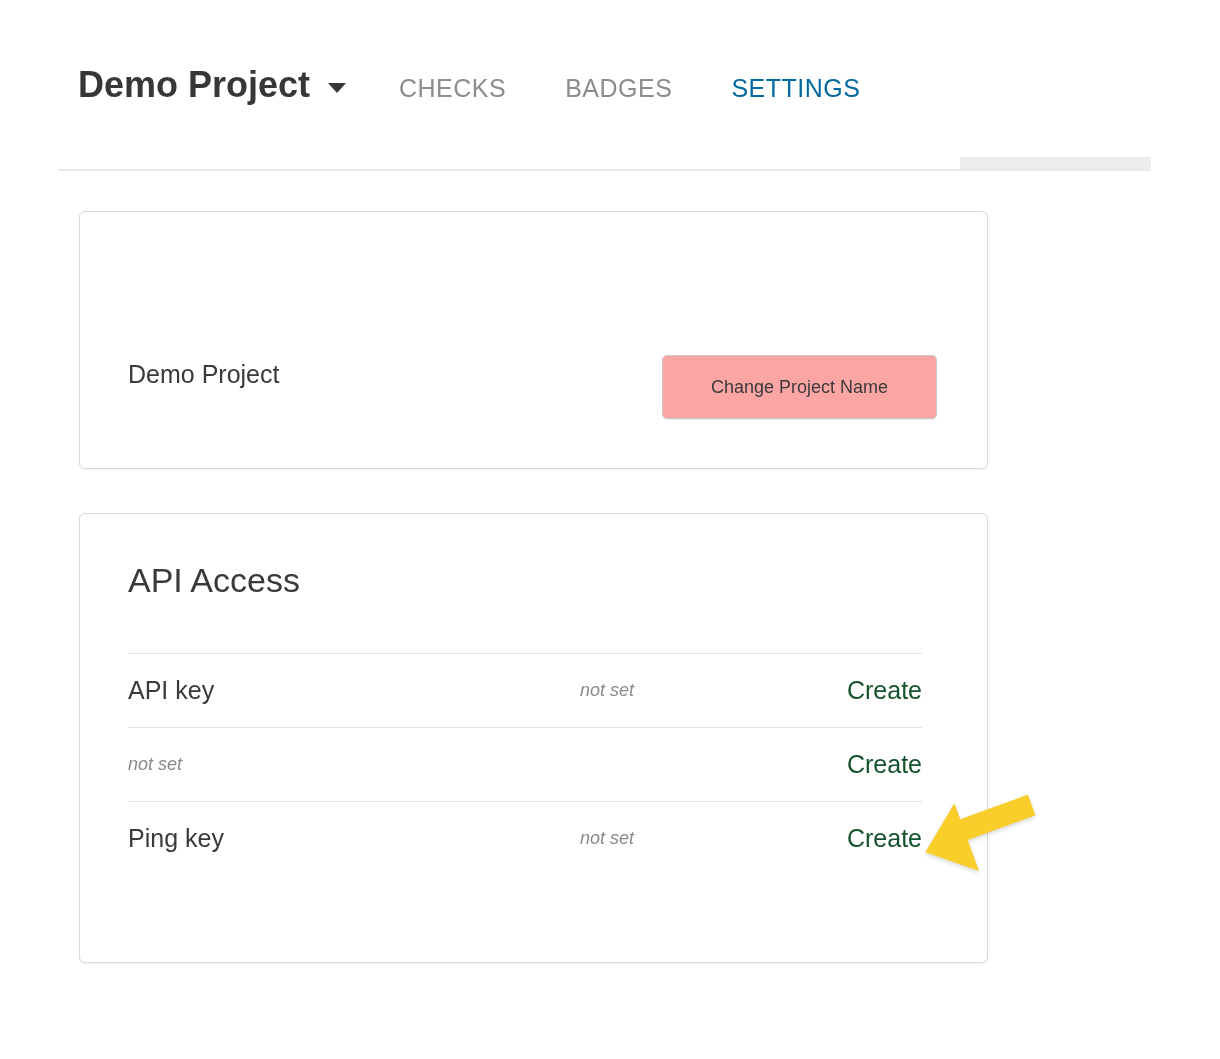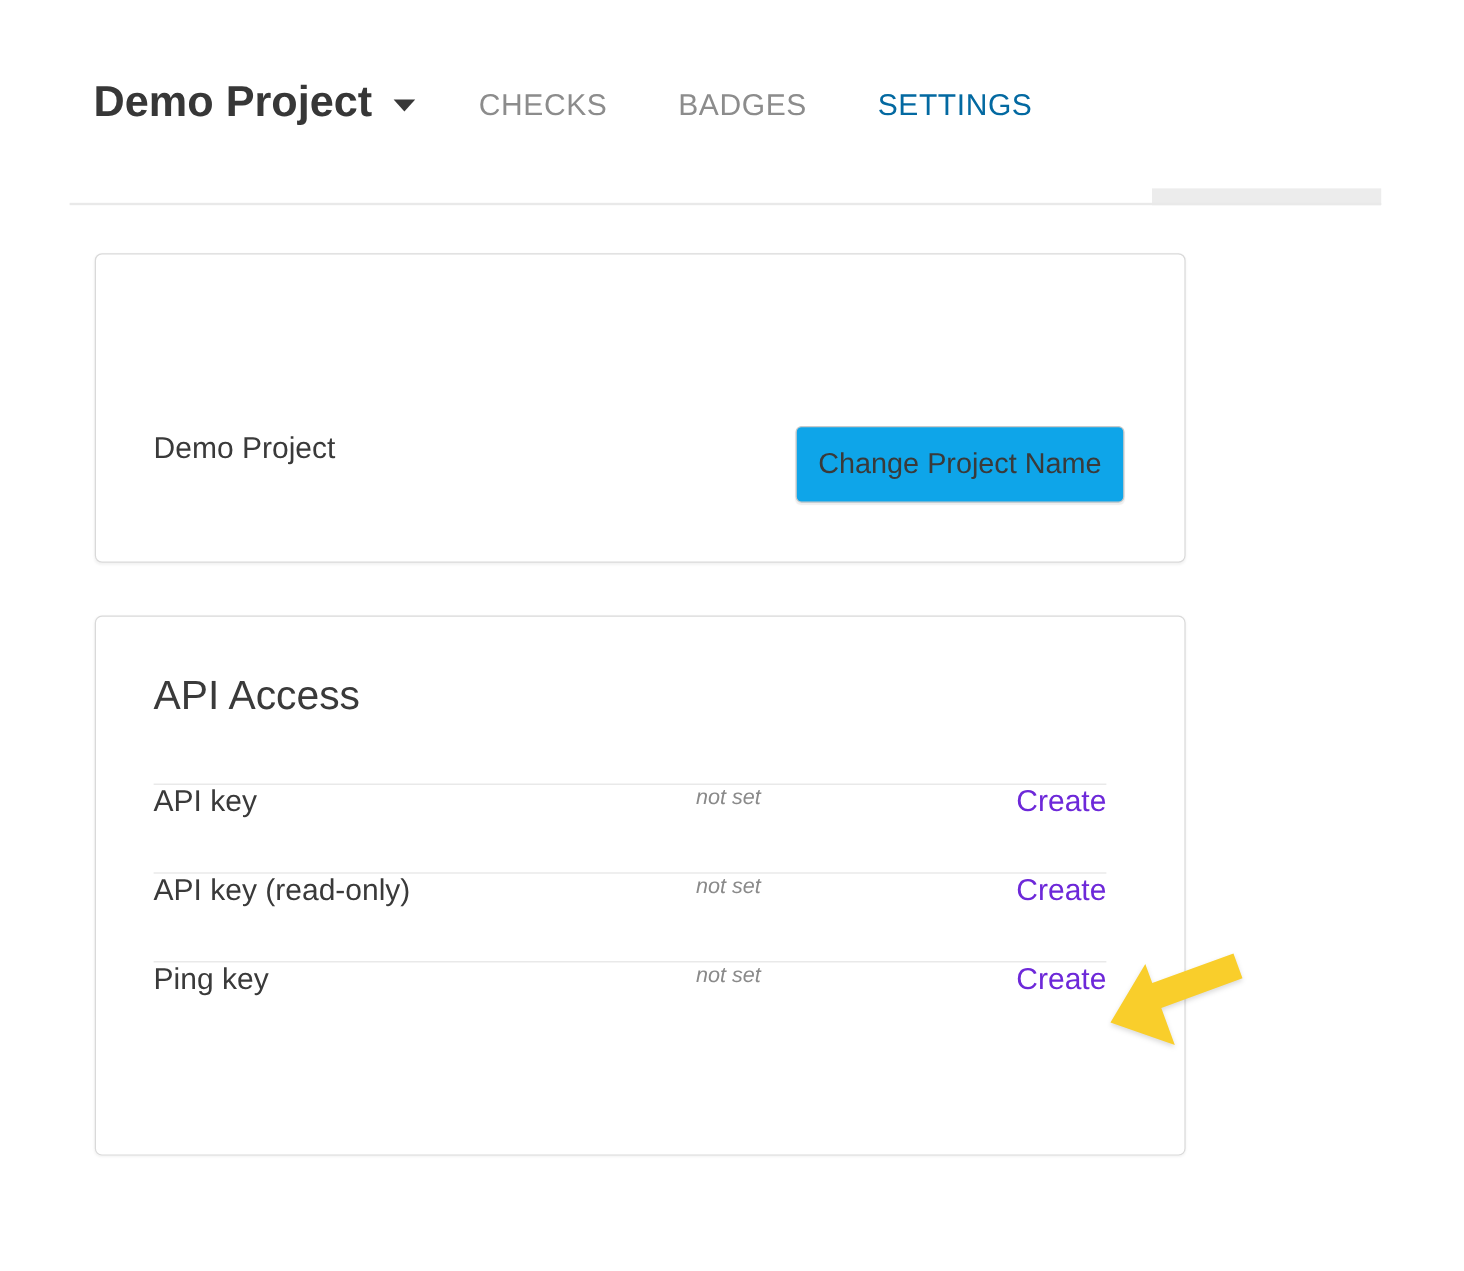--- a/index.html
+++ b/index.html
@@ -63,44 +63,44 @@
     margin: 0;
     font-size: 34px; font-weight: 400; color: #3a3a3a;
   }
 
   .current-name {
     position: absolute; left: 48px; top: 148px;
     font-size: 25px; color: #3a3a3a;
   }
   .change-btn {
     position: absolute; right: 50px; top: 143px;
-    height: 64px; padding: 0 18px;
-    font-family: inherit; font-size: 24px; color: #3a3a3a;
-    background: #0ea5e9;
+    height: 64px; padding: 0 48px;
+    font-family: inherit; font-size: 18px; color: #3a3a3a;
+    background: #fca5a5;
     border: 1px solid #c9c9c9;
     border-radius: 5px;
     box-shadow: 0 1px 1px rgba(0,0,0,0.07);
     cursor: pointer;
   }
 
   
   .api-table {
     position: absolute; left: 48px; top: 139px;
     width: 794px;
   }
   .api-row {
-    display: flex; 
+    display: flex; align-items: center;
     height: 74px;
     border-top: 1px solid #e4e4e4;
   }
   .api-label { width: 452px; font-size: 25px; color: #3a3a3a; }
   .api-value { width: 258px; font-size: 18px; font-style: italic; color: #8a8a8a; }
   .api-action {
     margin-left: auto;
-    font-size: 25px; color: #6d28d9;
+    font-size: 25px; color: #14532d;
     text-decoration: none; cursor: pointer;
   }
 
   
   .annotation-arrow {
     position: absolute; left: 912px; top: 783px;
     width: 132px; height: 100px;
     z-index: 10;
     filter: drop-shadow(0 2px 2px rgba(0,0,0,0.15));
     pointer-events: none;
@@ -135,21 +135,20 @@
 
   <div class="api-table">
 
     <div class="api-row">
       <span class="api-label">API key</span>
       <span class="api-value">not set</span>
       <a class="api-action">Create</a>
     </div>
 
     <div class="api-row">
-      <span class="api-label">API key (read-only)</span>
       <span class="api-value">not set</span>
       <a class="api-action">Create</a>
     </div>
 
     <div class="api-row">
       <span class="api-label">Ping key</span>
       <span class="api-value">not set</span>
       <a class="api-action">Create</a>
     </div>
 

